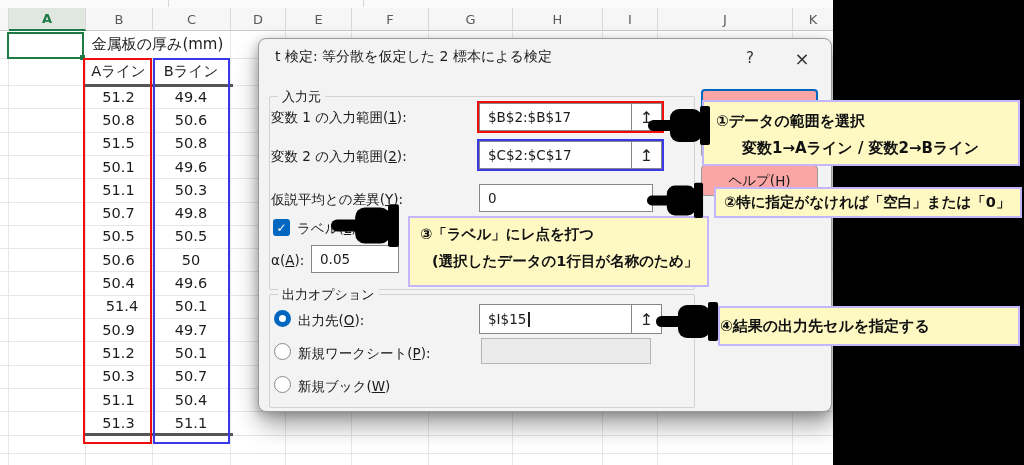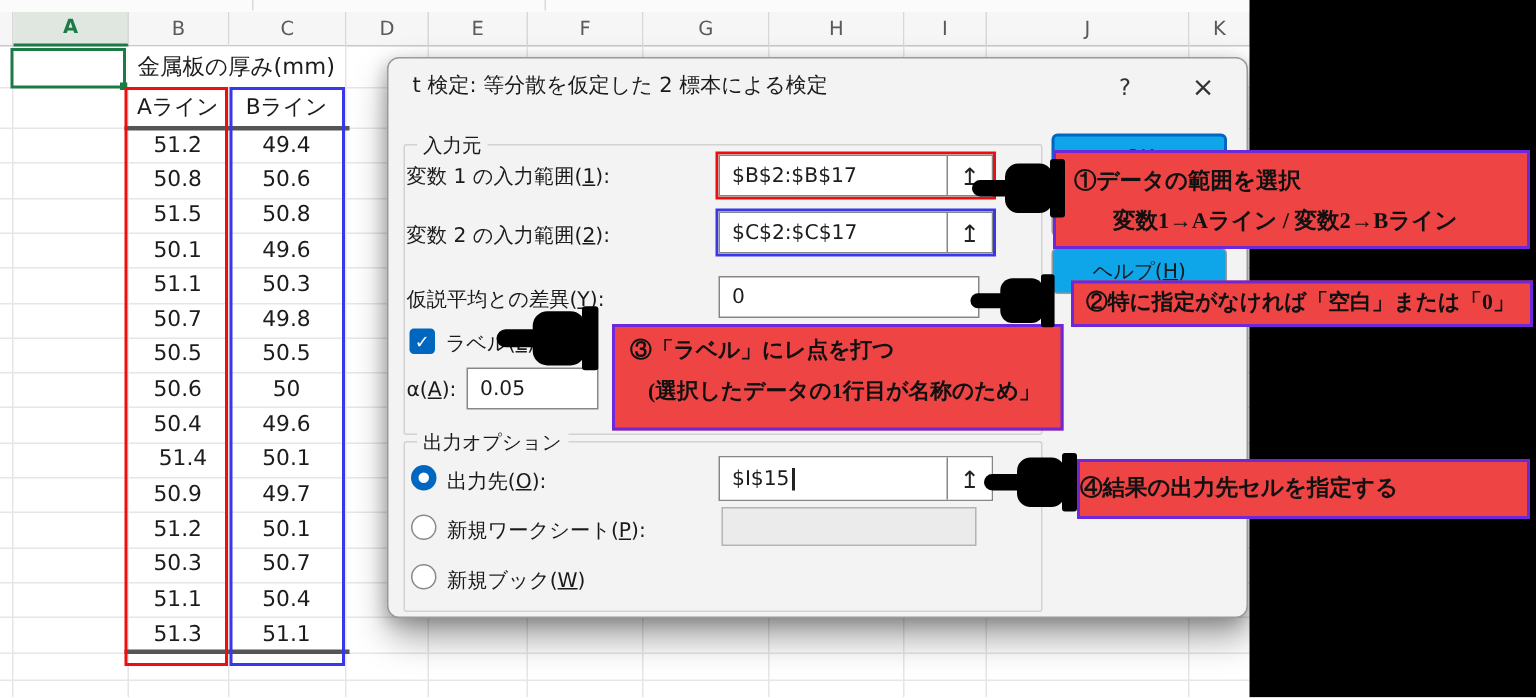--- a/index.html
+++ b/index.html
@@ -51,27 +51,27 @@
   .wrap-blue{border:2px solid #3838e8;}
   .field{position:absolute;box-sizing:border-box;height:28px;background:#fff;border:1px solid #868686;
          font-size:13.5px;display:flex;align-items:center;padding-left:8px;}
   .field.disabled{background:#ebebeb;border-color:#b5b5b5;}
   .caret{display:inline-block;width:1.5px;height:15px;background:#222;margin-left:2px;}
   .chk{position:absolute;width:17px;height:17px;background:#0067c0;border-radius:3px;color:#fff;
        font-size:12px;display:flex;align-items:center;justify-content:center;}
   .radio{position:absolute;width:17px;height:17px;border-radius:50%;box-sizing:border-box;background:#fff;}
   .radio.on{border:5px solid #0067c0;}
   .radio.off{border:1px solid #8a8a8a;}
-  .btn{position:absolute;width:117px;height:31px;box-sizing:border-box;background:#0ea5e9;
+  .btn{position:absolute;width:117px;height:31px;box-sizing:border-box;background:#fca5a5;
        border:1px solid #9a9a9a;border-radius:4px;font-size:13.5px;color:#1a1a1a;
        display:flex;align-items:center;justify-content:center;}
   .btn.primary{border:2px solid #0067c0;}
   
-  .note{position:absolute;background:#ef4444;border:2px solid #6d28d9;box-sizing:border-box;
-        font-weight:bold;color:#111;z-index:40;font-size:15px;line-height:27px;font-family:Liberation Serif, serif;}
+  .note{position:absolute;background:#fef9c3;border:2px solid #c4b5fd;box-sizing:border-box;
+        font-weight:bold;color:#111;z-index:40;font-size:15px;line-height:27px;}
   .note .l2{padding-left:26px;}
   .hand{position:absolute;z-index:45;line-height:0;}
   .hand svg{fill:#000;}
 </style>
 </head>
 <body>
 
 <div id="canvas">
 
   <div class="topstrip">

